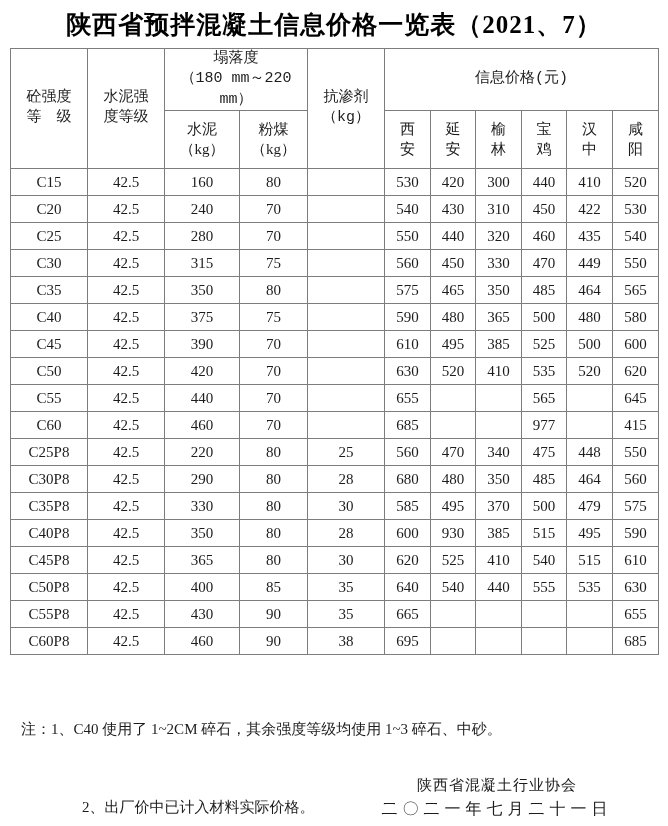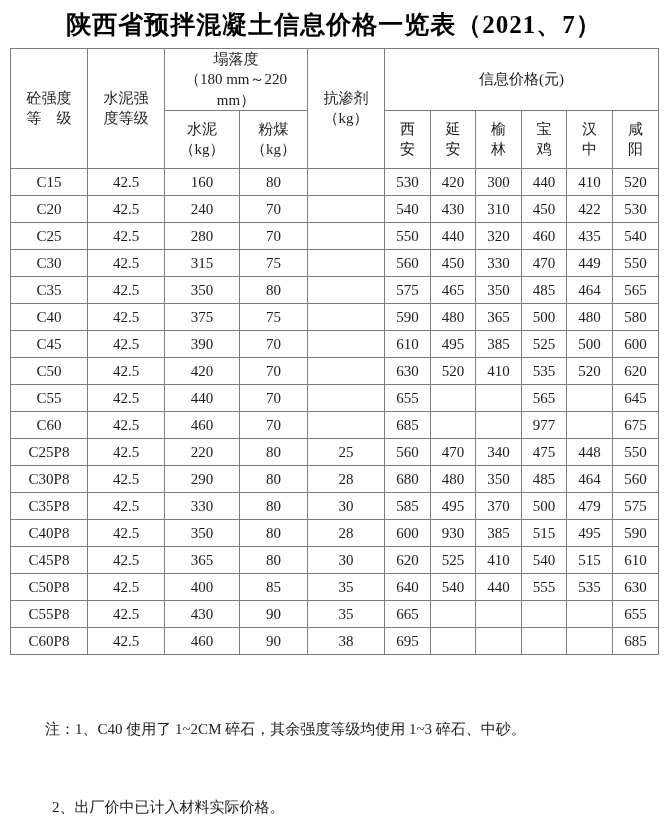--- a/index.html
+++ b/index.html
@@ -33,35 +33,35 @@
     border: 1px solid #7d7d7d;
     text-align: center;
     vertical-align: middle;
     font-size: 15px;
     font-weight: normal;
     white-space: pre-line;
     padding: 0;
     line-height: 1.35;
     color: #1c1c1c;
   }
-  thead tr.h1 th { height: 38px; }
+  thead tr.h1 th { height: 38px; font-family: Liberation Mono, monospace; }
   thead tr.h2 th { height: 58px; }
   th.slump-group { font-size: 14px; line-height: 1.25; }
   tbody tr { height: 27px; }
   tbody td { font-size: 15px; }
 
   .notes {
     margin-top: 9px;
     font-size: 15px;
     line-height: 26px;
     white-space: pre;
     color: #1c1c1c;
   }
-  .note-l0 { padding-left: 45px; }
-  .note-l1 { padding-left: 52px; }
+  .note-l0 { padding-left: 21px; }
+  .note-l1 { padding-left: 82px; }
 
   .footer {
     position: absolute;
     left: 0;
     top: 776px;
     width: 668px;
   }
   .footer-inner {
     margin-left: 372px;
     width: 250px;
@@ -251,21 +251,21 @@
           <td>C60</td>
           <td>42.5</td>
           <td>460</td>
           <td>70</td>
           <td></td>
           <td>685</td>
           <td></td>
           <td></td>
           <td>977</td>
           <td></td>
-          <td>675</td>
+          <td>415</td>
         </tr>
         <tr>
           <td>C25P8</td>
           <td>42.5</td>
           <td>220</td>
           <td>80</td>
           <td>25</td>
           <td>560</td>
           <td>470</td>
           <td>340</td>
@@ -368,14 +368,20 @@
   </table>
 
   <div class="notes">
     <div class="note-l0">注：1、C40 使用了 1~2CM 碎石，其余强度等级均使用 1~3 碎石、中砂。</div>
     <div class="note-l1">2、出厂价中已计入材料实际价格。</div>
     
     
     
   </div>
 
+  <div class="footer">
+    <div class="footer-inner">
+      <div class="footer-org">陕西省混凝土行业协会</div>
+      <div class="footer-date">二〇二一年七月二十一日</div>
+    </div>
+  </div>
 
 </div>
 
 </body></html>

